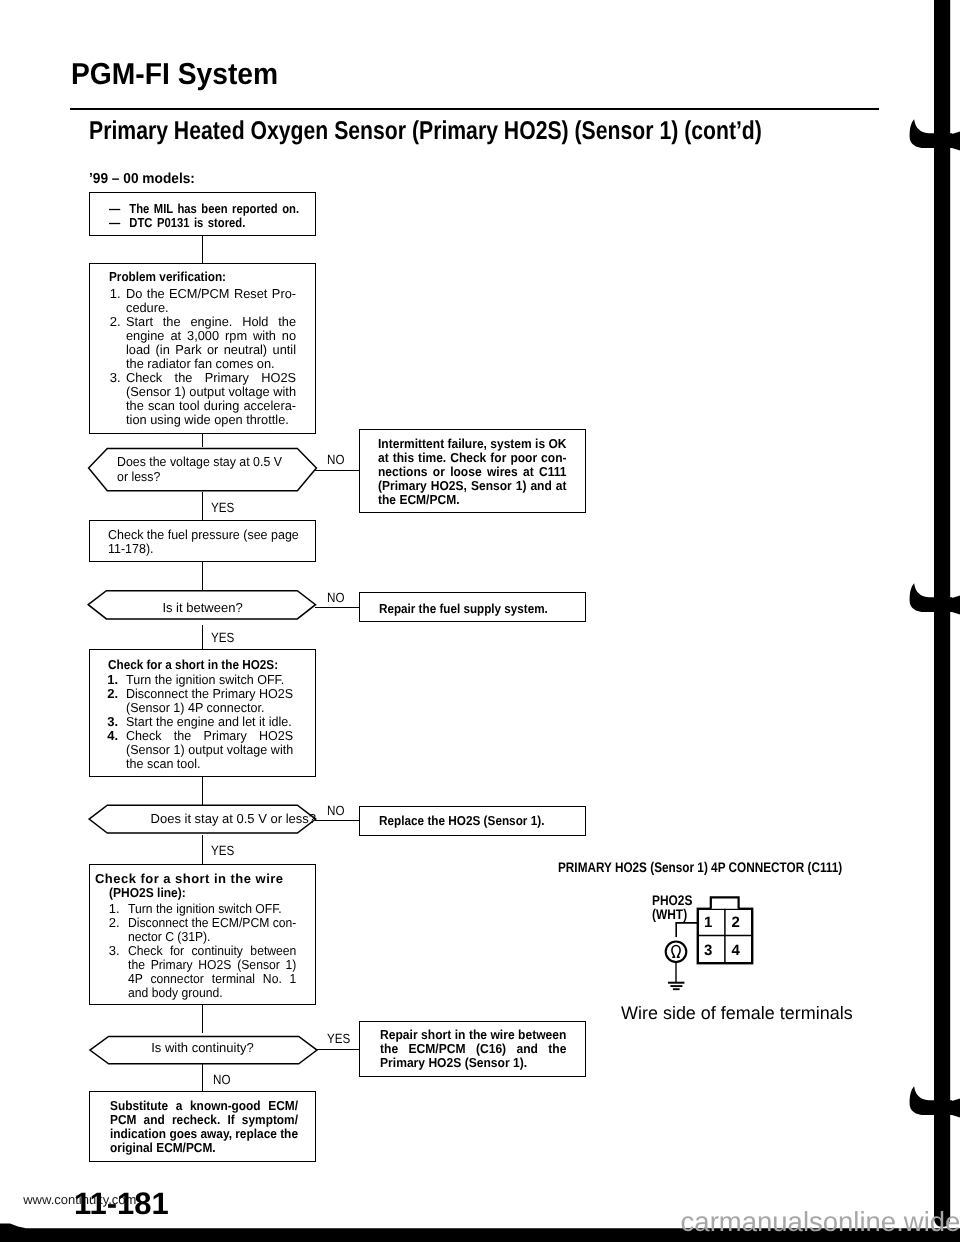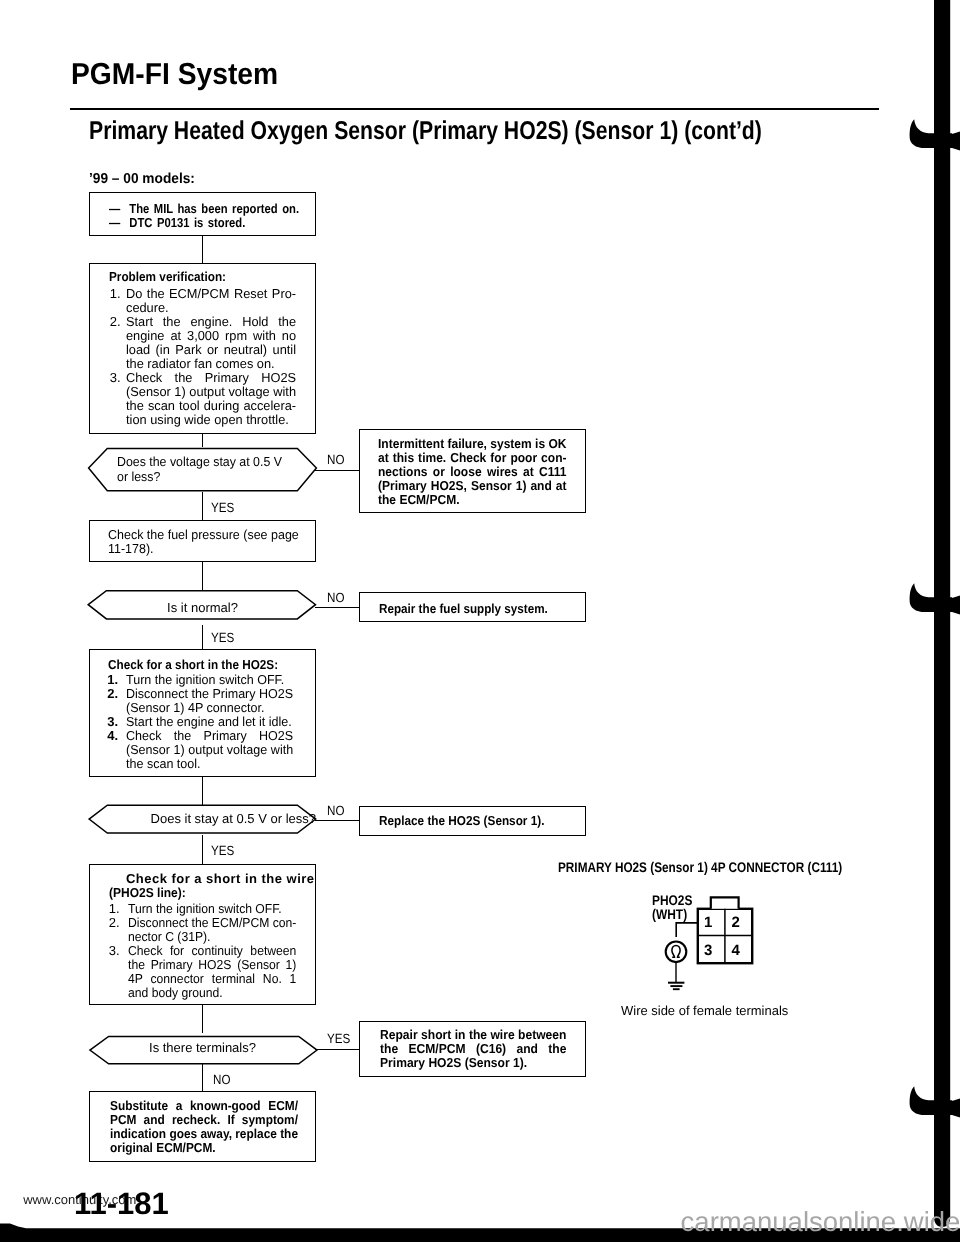--- a/index.html
+++ b/index.html
@@ -38,21 +38,21 @@
   
   .sx{transform:scaleX(var(--sx,1));transform-origin:0 0;}
 
   .yn{position:absolute;font-size:13.3px;line-height:1;transform:scaleX(0.875);transform-origin:0 0;white-space:nowrap;}
 
   
   #conn-title{left:558px;top:859.5px;font-size:14px;font-weight:bold;line-height:1;
               transform:scaleX(0.841);transform-origin:0 0;white-space:nowrap;}
   #wire-label{left:652.2px;top:892.5px;font-size:14px;font-weight:bold;line-height:14.7px;
               transform:scaleX(0.852);transform-origin:0 0;white-space:pre;}
-  #conn-caption{left:620.9px;top:1003.6px;font-size:13px;line-height:1;
+  #conn-caption{left:620.9px;top:1003.6px;font-size:18px;line-height:1;
                 transform:scaleX(0.998);transform-origin:0 0;white-space:nowrap;}
 
   
   #wm-left{left:23.2px;top:1192.5px;font-size:13px;color:#1a1a1a;line-height:1;white-space:nowrap;}
   #wm-right{left:680.6px;top:1208px;font-size:27.5px;color:#a6a6a6;line-height:1;white-space:nowrap;}
   #page-num{left:74px;top:1188px;font-size:31px;font-weight:bold;line-height:1;white-space:nowrap;}
 </style>
 </head>
 <body>
 
@@ -125,21 +125,21 @@
   <div class="fbox" style="left:89px;top:520px;width:227px;height:42px"></div>
   <div class="btxt sx" style="left:108px;top:528px;--sx:0.96">
       <div class="ln">Check the fuel pressure (see page</div>
       <div class="ln">11-178).</div>
     </div>
   <div class="conn vline" style="left:202px;top:562px;height:30px"></div>
 
   <svg class="abs" style="left:87px;top:588px;width:232px;height:34px" viewBox="0 0 232 34">
     <polygon points="1.2,16.7 19.4,2.7 210.3,2.7 228.5,16.7 210.3,30.9 19.4,30.9" fill="#fff" stroke="#000" stroke-width="1.5"></polygon>
   </svg>
-  <div class="btxt" style="left:89px;top:601px;width:227px;text-align:center">Is it normal?</div>
+  <div class="btxt" style="left:89px;top:601px;width:227px;text-align:center">Is it between?</div>
   <div class="yn" style="left:326.8px;top:590.5px">NO</div>
   <div class="conn hline" style="left:315px;top:607px;width:46px"></div>
   <div class="yn" style="left:210.8px;top:630.5px">YES</div>
   <div class="conn vline" style="left:202px;top:625px;height:24px"></div>
 
   <div class="fbox" style="left:359px;top:592px;width:227px;height:29.5px"></div>
   <div class="btxt bb sx" style="left:378.75px;top:601.5px;white-space:nowrap;--sx:0.899">Repair the fuel supply system.</div>
 
   <div class="fbox" style="left:89px;top:649px;width:227px;height:128px"></div>
   <div class="btxt bb sx" style="left:107.5px;top:658px;width:230px;white-space:nowrap;--sx:0.902">Check for a short in the HO2S:</div>
@@ -180,21 +180,21 @@
   <div class="btxt" style="left:89px;top:812px;width:227px;text-align:right">Does it stay at 0.5 V or less?</div>
   <div class="yn" style="left:326.8px;top:804px">NO</div>
   <div class="conn hline" style="left:315px;top:820px;width:46px"></div>
   <div class="yn" style="left:211.2px;top:843.5px">YES</div>
   <div class="conn vline" style="left:202px;top:835px;height:29px"></div>
 
   <div class="fbox" style="left:359px;top:806px;width:227px;height:29.5px"></div>
   <div class="btxt bb sx" style="left:378.75px;top:814px;white-space:nowrap;--sx:0.905">Replace the HO2S (Sensor 1).</div>
 
   <div class="fbox" style="left:89px;top:864px;width:227px;height:141px"></div>
-  <div class="btxt bb" style="left:126px;top:871.8px;white-space:nowrap;letter-spacing:0.47px">Check for a short in the wire</div>
+  <div class="btxt bb" style="left:95px;top:871.8px;white-space:nowrap;letter-spacing:0.47px">Check for a short in the wire</div>
   <div class="btxt bb sx" style="left:109.1px;top:886.4px;white-space:nowrap;--sx:0.924">(PHO2S line):</div>
   <div class="nlist" style="left:108.7px;top:902px;width:199.2px;--sx:0.936">
     <div class="nrow" style="padding-left:19.3px">
         <span class="nn">1.</span>
         <span class="nt">
           <div class="ln">Turn the ignition switch OFF.</div>
         </span>
       </div>
     <div class="nrow" style="padding-left:19.3px">
         <span class="nn">2.</span>
@@ -211,21 +211,21 @@
           <div class="ln jf">4P connector terminal No. 1</div>
           <div class="ln">and body ground.</div>
         </span>
       </div>
   </div>
   <div class="conn vline" style="left:202px;top:1005px;height:28px"></div>
 
   <svg class="abs" style="left:87px;top:1034px;width:232px;height:33px" viewBox="0 0 232 33">
     <polygon points="2.9,16.1 21.6,2.4 211.75,2.4 230,16.1 211.75,29.8 21.6,29.8" fill="#fff" stroke="#000" stroke-width="1.5"></polygon>
   </svg>
-  <div class="btxt" style="left:89px;top:1041px;width:227px;text-align:center">Is there terminals?</div>
+  <div class="btxt" style="left:89px;top:1041px;width:227px;text-align:center">Is with continuity?</div>
   <div class="yn" style="left:327px;top:1032px">YES</div>
   <div class="conn hline" style="left:315px;top:1049px;width:46px"></div>
   <div class="yn" style="left:212.8px;top:1072.5px">NO</div>
   <div class="conn vline" style="left:202px;top:1064px;height:27px"></div>
 
   <div class="fbox" style="left:359px;top:1021px;width:227px;height:56px"></div>
   <div class="btxt bb sx" style="left:380.1px;top:1028px;width:200.5px;--sx:0.93">
       <div class="ln jf">Repair short in the wire between</div>
       <div class="ln jf">the ECM/PCM (C16) and the</div>
       <div class="ln">Primary HO2S (Sensor 1).</div>

